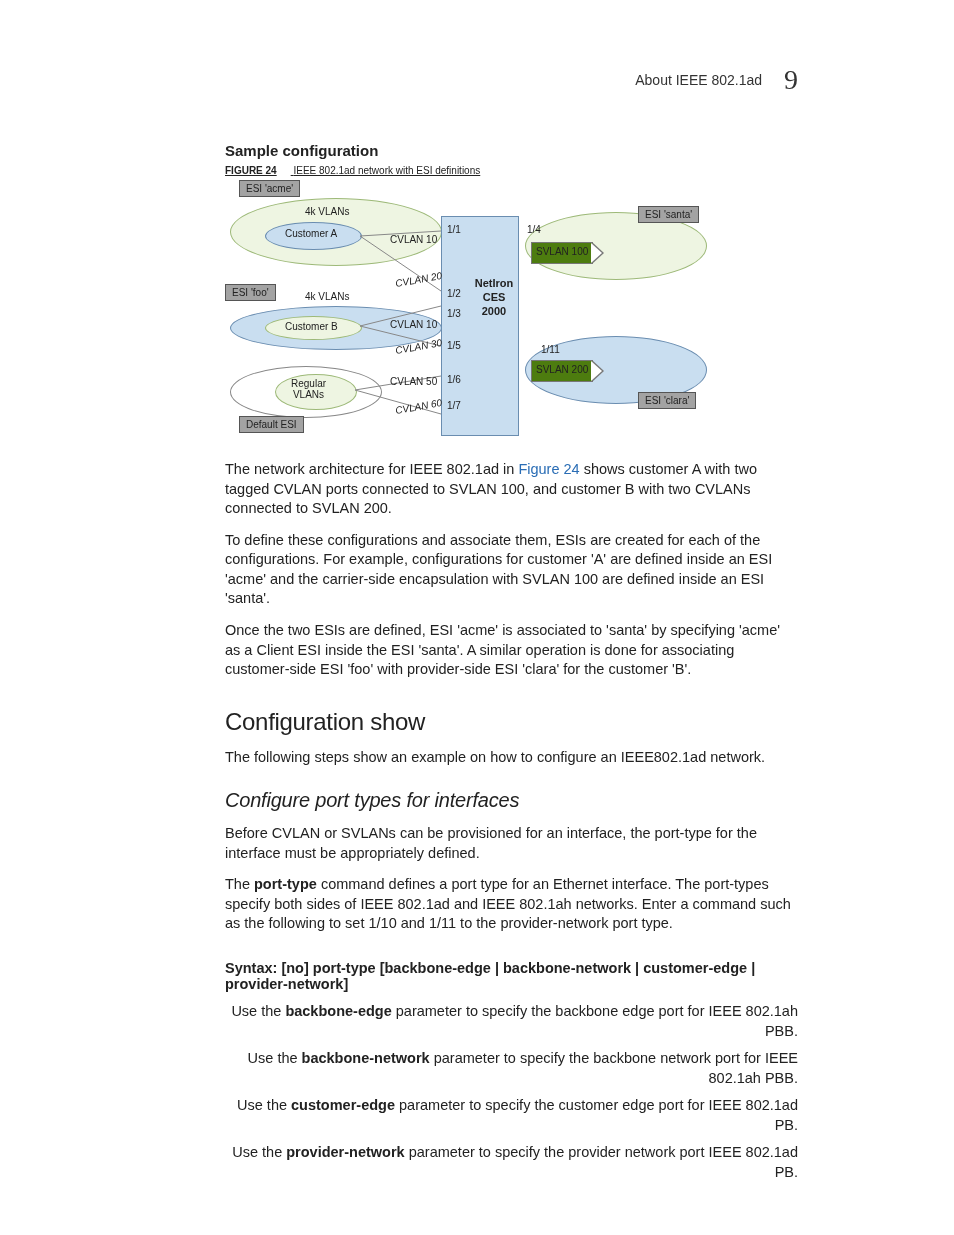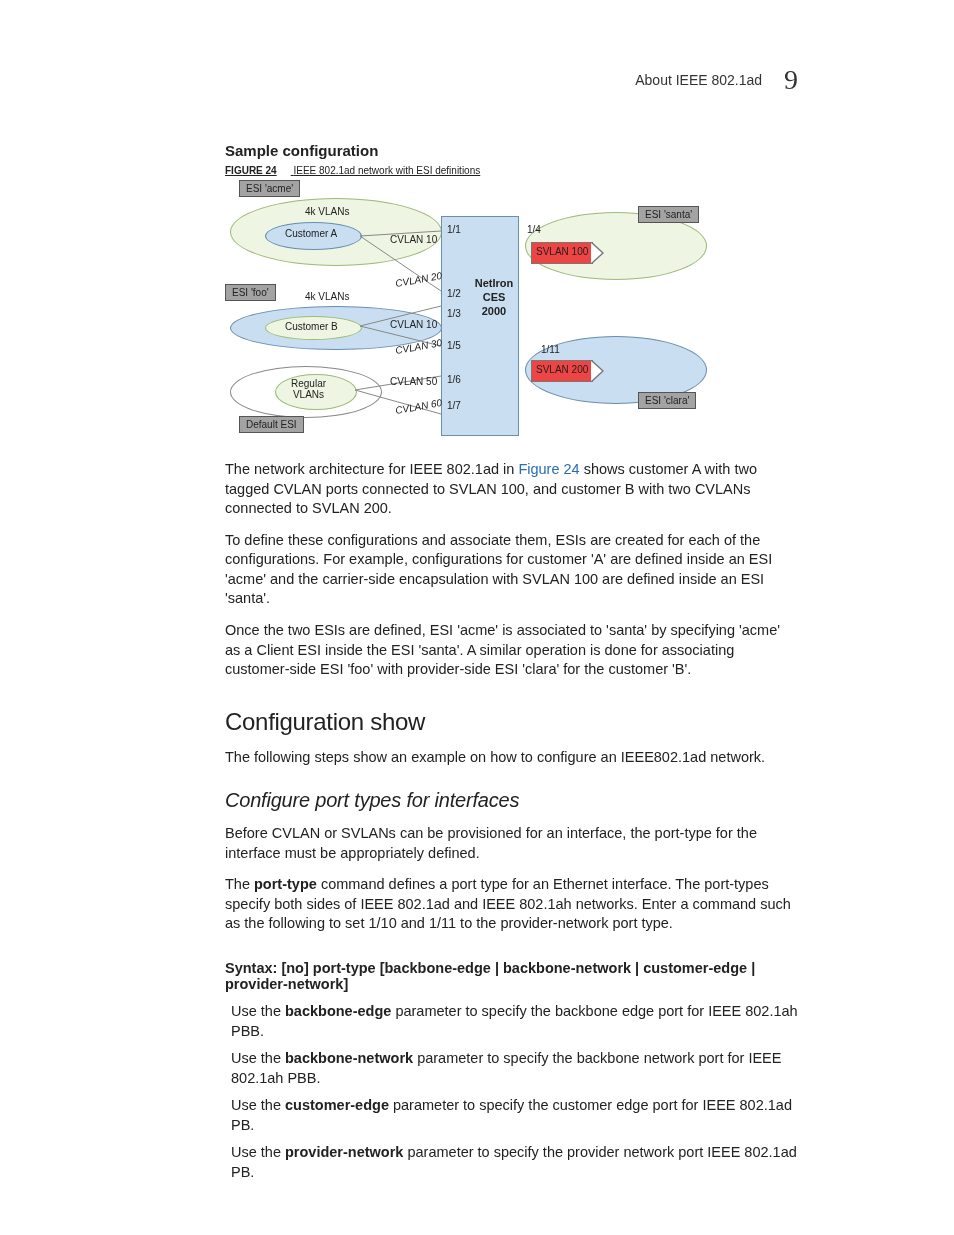--- a/index.html
+++ b/index.html
@@ -68,21 +68,21 @@
     white-space: nowrap;
   }
   .tinytxt.slant { transform: rotate(-10deg); font-style: italic; }
   .ellipse {
     position: absolute;
     border-radius: 50%;
   }
   .arrowbox {
     position: absolute;
     height: 20px;
-    background: #ef4444;
+    background: #4d7c0f;
     border: 1px solid #777;
     font-size: 10px;
     line-height: 18px;
     padding: 0 4px;
     white-space: nowrap;
   }
   .arrowbox:after {
     content: "";
     position: absolute;
     right: -12px;
@@ -128,21 +128,21 @@
   h3.sub {
     font-style: italic;
     font-weight: 400;
     font-size: 20px;
     margin: 22px 0 6px 0;
     font-stretch: condensed;
     letter-spacing: -0.2px;
   }
   .syntax { font-size: 14.5px; margin-top: 26px; margin-bottom: 10px; }
   .syntax b { font-weight: bold; }
-  .param-list .para { margin: 8px 0 8px 6px; }
+  .param-list .para { margin: 8px 0 8px 6px; text-align: right; }
 </style>
 </head>
 <body>
 
 <div class="page">
 
   <div class="running-head">
     <span>About IEEE 802.1ad</span>
     <span class="num">9</span>
   </div>

